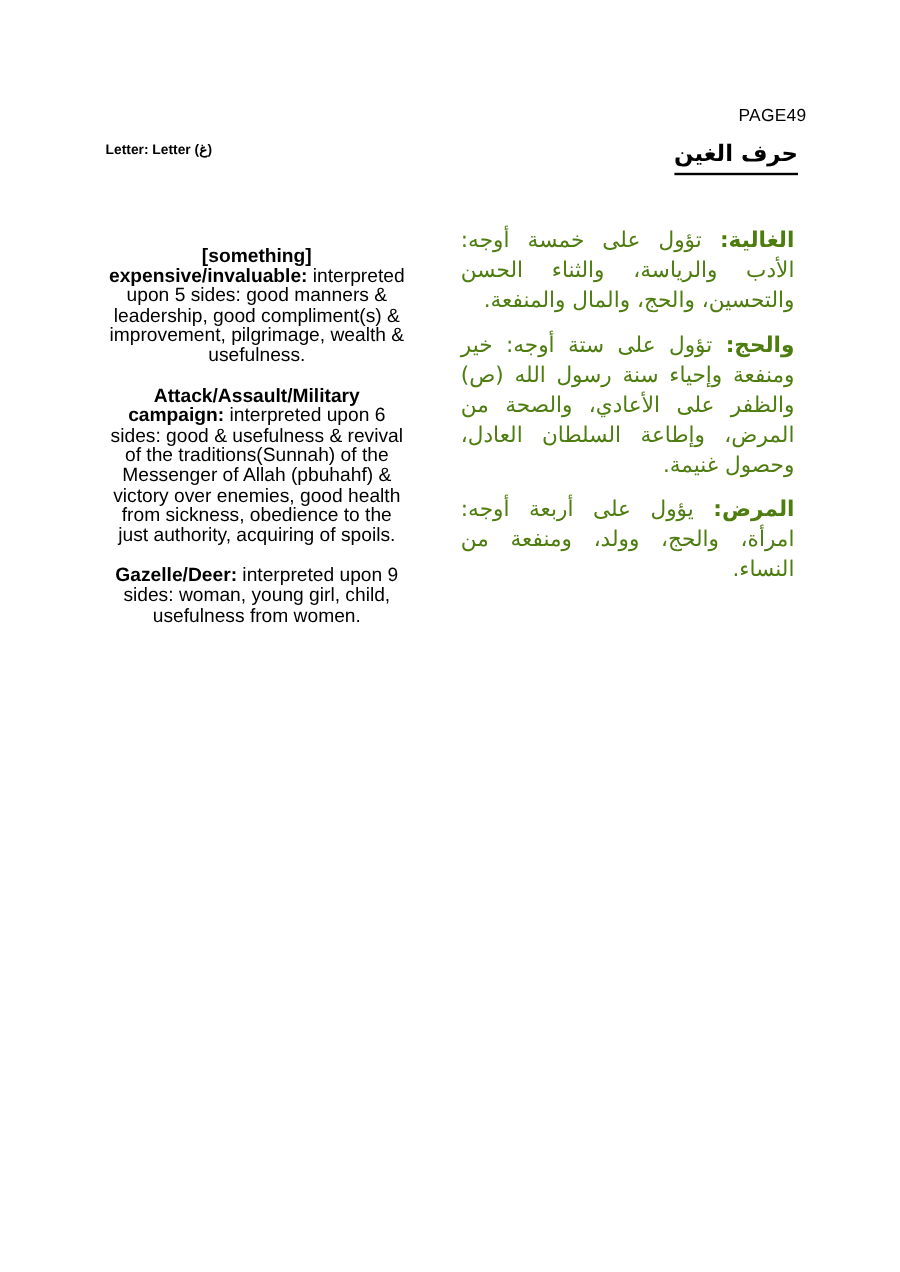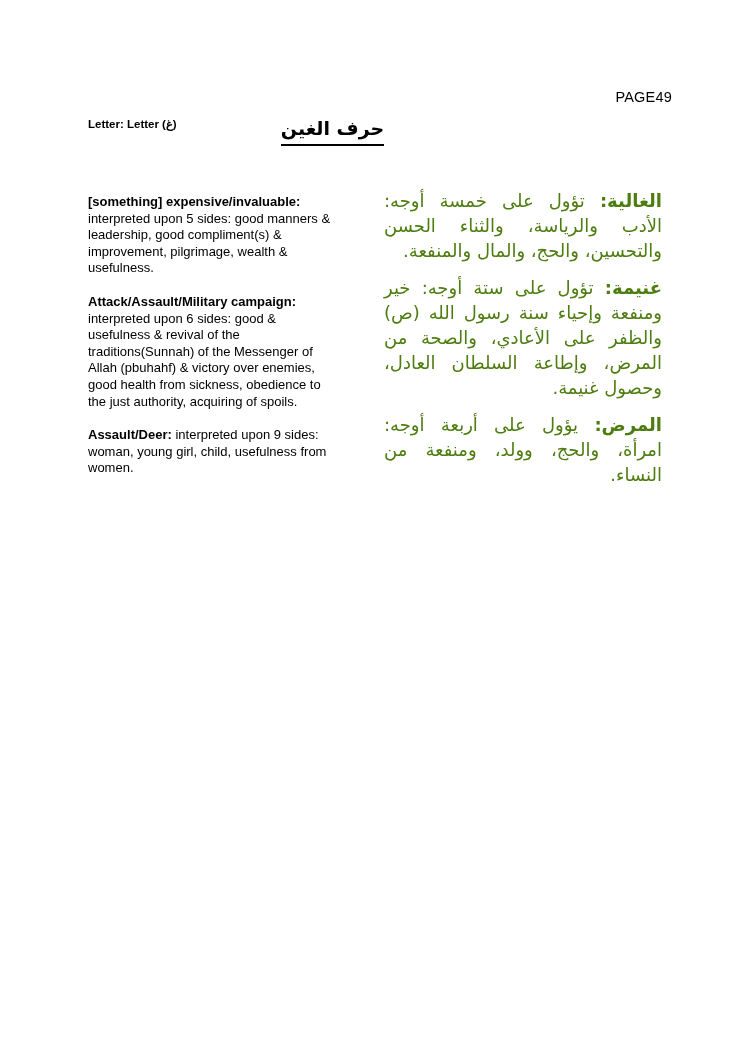--- a/index.html
+++ b/index.html
@@ -48,21 +48,21 @@
     font-weight: bold;
     color: #000;
     white-space: pre;
   }
 
   .arabic-heading {
     position: absolute;
     top: 114px;
     left: 0;
     width: 665px;
-    text-align: center;
+    text-align: right;
     direction: rtl;
     font-family: "DejaVu Sans", "Liberation Sans", sans-serif;
     font-size: 19px;
     font-weight: bold;
     color: #000;
     line-height: 1.5;
   }
   .arabic-heading .underlined {
     display: inline-block;
     border-bottom: 2px solid #000;
@@ -72,25 +72,25 @@
   
   .col-english {
     position: absolute;
     top: 190px;
     left: 88px;
     width: 252px;
   }
 
   .en-para {
     font-family: "Liberation Sans", sans-serif;
-    font-size: 13px;
+    font-size: 16px;
     line-height: 16.6px;
     color: #000;
-    margin: 4px 0 17px 0;
-    text-align: left;
+    margin: 16px 0 17px 0;
+    text-align: center;
   }
   .en-para:last-child { margin-bottom: 0; }
   .en-lead {
     font-weight: bold;
   }
 
   .col-arabic {
     position: absolute;
     top: 188px;
     right: 88px;
@@ -132,33 +132,33 @@
 
     <p class="en-para">
       <span class="en-lead">[something] expensive/invaluable:</span><span> interpreted upon 5 sides: good manners &amp; leadership, good compliment(s) &amp; improvement, pilgrimage, wealth &amp; usefulness.</span>
     </p>
 
     <p class="en-para">
       <span class="en-lead">Attack/Assault/Military campaign:</span><span> interpreted upon 6 sides: good &amp; usefulness &amp; revival of the traditions(Sunnah) of the Messenger of Allah (pbuhahf) &amp; victory over enemies, good health from sickness, obedience to the just authority, acquiring of spoils.</span>
     </p>
 
     <p class="en-para">
-      <span class="en-lead">Assault/Deer:</span><span> interpreted upon 9 sides: woman, young girl, child, usefulness from women.</span>
+      <span class="en-lead">Gazelle/Deer:</span><span> interpreted upon 9 sides: woman, young girl, child, usefulness from women.</span>
     </p>
 
   </div>
 
   <div class="col-arabic">
 
     <p class="ar-para">
       <span class="ar-lead">الغالية:</span><span> تؤول على خمسة أوجه: الأدب والرياسة، والثناء الحسن والتحسين، والحج، والمال والمنفعة.</span>
     </p>
 
     <p class="ar-para">
-      <span class="ar-lead">غنيمة:</span><span> تؤول على ستة أوجه: خير ومنفعة وإحياء سنة رسول الله (ص) والظفر على الأعادي، والصحة من المرض، وإطاعة السلطان العادل، وحصول غنيمة.</span>
+      <span class="ar-lead">والحج:</span><span> تؤول على ستة أوجه: خير ومنفعة وإحياء سنة رسول الله (ص) والظفر على الأعادي، والصحة من المرض، وإطاعة السلطان العادل، وحصول غنيمة.</span>
     </p>
 
     <p class="ar-para">
       <span class="ar-lead">المرض:</span><span> يؤول على أربعة أوجه: امرأة، والحج، وولد، ومنفعة من النساء.</span>
     </p>
 
   </div>
 
 </div>
 

